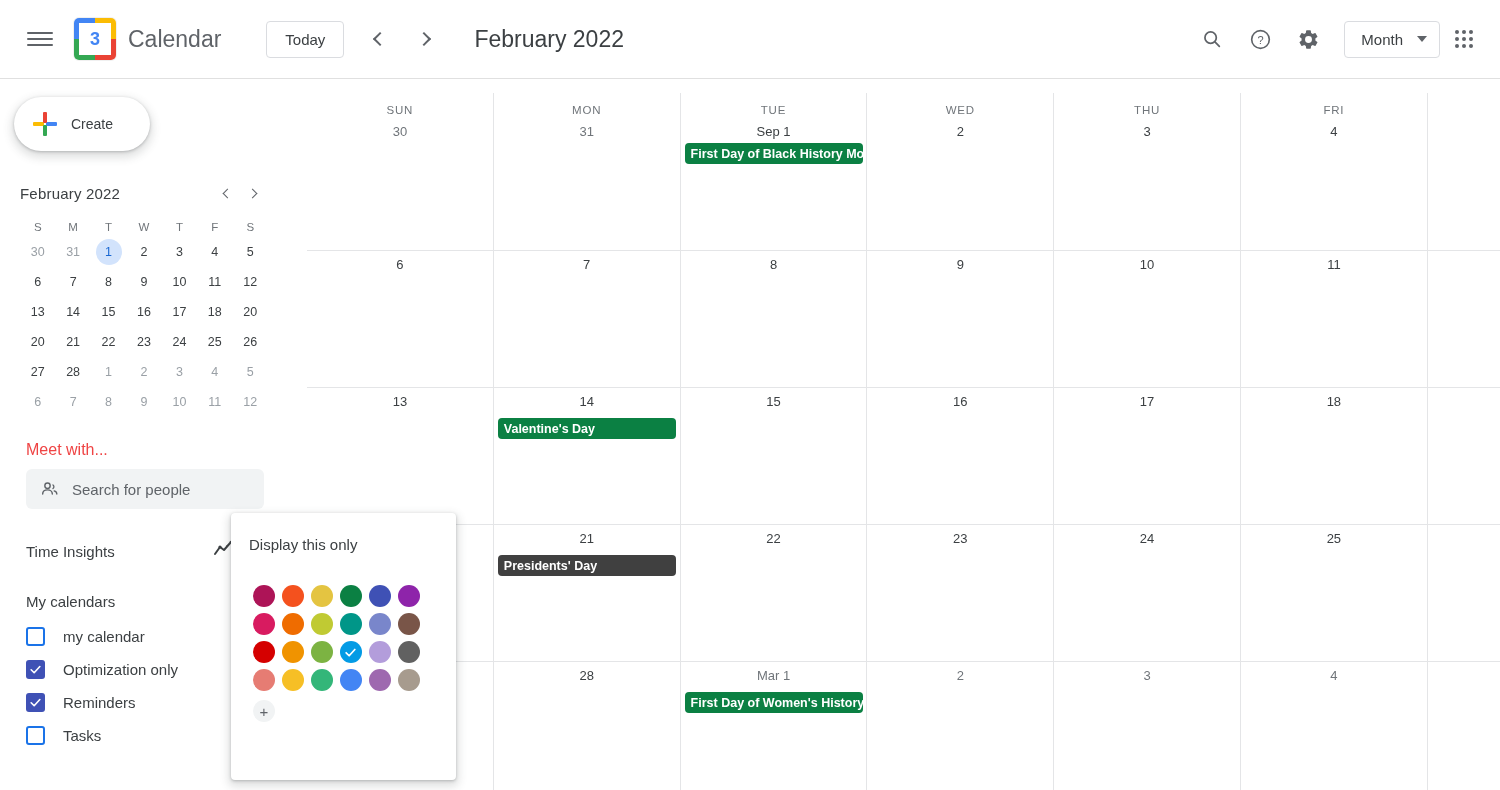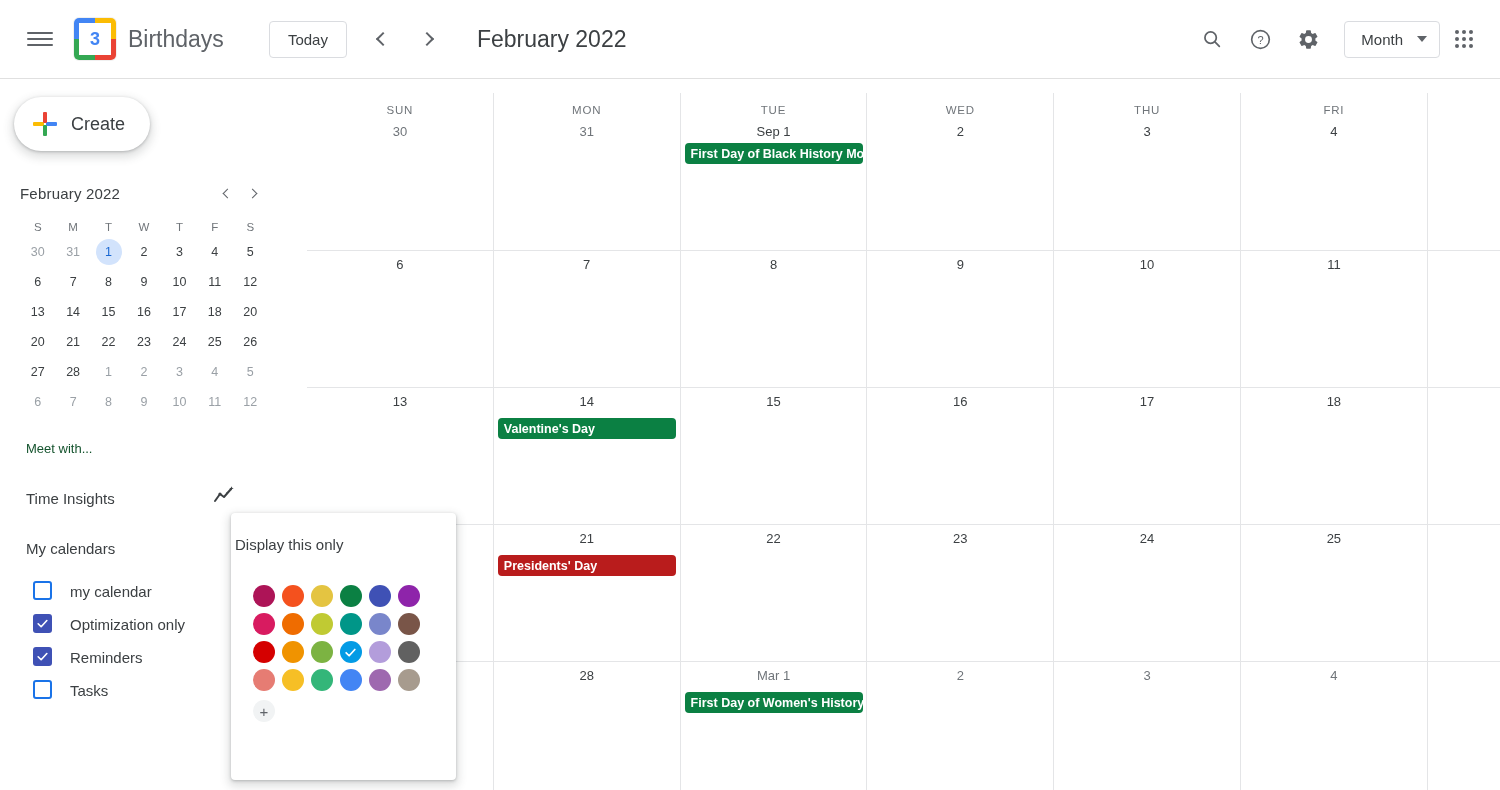--- a/index.html
+++ b/index.html
@@ -100,21 +100,21 @@
     border-radius: 27px; background: #fff; border: none;
     box-shadow: 0 1px 3px rgba(60,64,67,.30), 0 4px 8px 3px rgba(60,64,67,.15);
     padding-left: 19px; cursor: pointer; font-family: inherit;
   }
   .gplus { position: relative; width: 24px; height: 24px; flex: 0 0 24px; }
   .gplus .bar { position: absolute; border-radius: 1px; }
   .gplus .hl { left: 0; top: 10px; width: 11px; height: 4px; background: #fbbc04; }
   .gplus .hr { right: 0; top: 10px; width: 11px; height: 4px; background: #4285f4; }
   .gplus .vt { left: 10px; top: 0; width: 4px; height: 11px; background: #ea4335; }
   .gplus .vb { left: 10px; bottom: 0; width: 4px; height: 11px; background: #34a853; }
-  .create-label { font-size: 18px; color: #3c4043; }
+  .create-label { font-size: 14px; color: #3c4043; }
 
   .mini-cal { margin: 28px 20px 0 20px; width: 248px; }
   .mini-head { display: flex; align-items: center; margin-bottom: 8px; }
   .mini-month { font-size: 15px; font-weight: 500; color: #3c4043; letter-spacing: .2px; }
   .mini-navs { margin-left: auto; display: flex; }
   .mini-navbtn {
     width: 28px; height: 28px; border-radius: 50%; border: none; background: transparent;
     display: flex; align-items: center; justify-content: center; cursor: pointer;
   }
   .mini-chev { width: 7px; height: 7px; border-left: 1.8px solid #5f6368; border-bottom: 1.8px solid #5f6368; }
@@ -127,40 +127,40 @@
   table.mini-grid td { text-align: center; padding: 2px 0; }
   .dnum {
     display: inline-flex; align-items: center; justify-content: center;
     width: 26px; height: 26px; border-radius: 50%;
     font-size: 12.5px; color: #3c4043; cursor: pointer;
   }
   .dnum.muted { color: #9aa0a6; }
   .dnum.sel { background: #d2e3fc; color: #1967d2; font-weight: 500; }
 
   .side-h {
-    margin: 24px 0 10px 26px; font-size: 13px; color: #14532d; font-weight: 400;
+    margin: 24px 0 10px 26px; font-size: 16px; color: #ef4444; font-weight: 400;
   }
   .meet-search {
     margin: 0 20px 0 26px; height: 40px; width: 238px;
     background: #f1f3f4; border-radius: 6px;
     display: flex; align-items: center; gap: 12px; padding: 0 14px; cursor: text;
   }
   .meet-ph { font-size: 15px; color: #5f6368; }
 
   .insights-row {
     margin: 28px 0 16px 26px; width: 210px;
     display: flex; align-items: center; justify-content: space-between;
   }
   .insights-label { font-size: 15px; color: #3c4043; }
   .insights-icon { margin-left: auto; }
 
   .mycal-h { margin: 28px 0 10px 26px; font-size: 15px; color: #3c4043; }
   .cal-item {
-    display: flex; align-items: flex-end; gap: 18px;
-    height: 33px; padding-left: 33px; cursor: pointer;
+    display: flex; align-items: center; gap: 18px;
+    height: 33px; padding-left: 26px; cursor: pointer;
   }
   .cbox {
     width: 19px; height: 19px; border-radius: 3px;
     display: flex; align-items: center; justify-content: center; flex: 0 0 19px;
   }
   .cbox.off { border: 2px solid #1a73e8; background: #fff; }
   .cbox.on { border: none; }
   .cbox.on svg { display: block; }
   .cal-name { font-size: 15px; color: #3c4043; white-space: nowrap; }
 
@@ -203,21 +203,21 @@
   
   .ctx-menu {
     position: absolute; left: 231px; top: 513px;
     width: 225px; height: 267px;
     background: #fff; border-radius: 4px;
     box-shadow: 0 1px 3px rgba(60,64,67,.3), 0 4px 8px 3px rgba(60,64,67,.15);
     z-index: 50; overflow: hidden;
     padding-top: 8px;
   }
   .ctx-item {
-    height: 47px; display: flex; align-items: center; padding-left: 4px;
+    height: 47px; display: flex; align-items: center; padding-left: 18px;
     font-size: 15px; color: #3c4043; cursor: pointer;
   }
   .ctx-item.hovered { background: #f1f3f4; }
   .swatch-grid {
     display: grid; grid-template-columns: repeat(6, 29px);
     gap: 0 0; padding: 14px 0 0 18px;
   }
   .swatch-cell { width: 29px; height: 28px; display: flex; align-items: center; justify-content: center; }
   .swatch {
     width: 22px; height: 22px; border-radius: 50%; cursor: pointer;
@@ -248,21 +248,21 @@
     </div>
 
     <div class="brand">
       <div class="cal-logo">
         <i class="q q1"></i>
           <i class="q q2"></i>
           <i class="q q3"></i>
           <i class="q q4"></i>
         <div class="inner">3</div>
       </div>
-      <div class="brand-title">Birthdays</div>
+      <div class="brand-title">Calendar</div>
     </div>
 
     <button class="today-btn">Today</button>
 
     <div class="nav-arrows">
       <div class="icon-btn">
         <span class="chev left"></span>
       </div>
       <div class="icon-btn">
         <span class="chev right"></span>
@@ -404,20 +404,29 @@
               <td><span class="dnum muted">9</span></td>
               <td><span class="dnum muted">10</span></td>
               <td><span class="dnum muted">11</span></td>
               <td><span class="dnum muted">12</span></td>
             </tr>
           </tbody>
       </table>
     </div>
 
     <div class="side-h">Meet with...</div>
+    <div class="meet-search">
+      <svg width="20" height="20" viewBox="0 0 24 24">
+        <circle cx="9" cy="8" r="3.2" fill="none" stroke="#5f6368" stroke-width="1.7"></circle>
+        <path d="M3.2 18c0-3.1 2.6-5 5.8-5s5.8 1.9 5.8 5" fill="none" stroke="#5f6368" stroke-width="1.7" stroke-linecap="round"></path>
+        <path d="M15.6 7.2a2.6 2.6 0 0 1 0 4.2" fill="none" stroke="#5f6368" stroke-width="1.6" stroke-linecap="round"></path>
+        <path d="M17 14.2c1.9.5 3.2 1.8 3.2 3.8" fill="none" stroke="#5f6368" stroke-width="1.6" stroke-linecap="round"></path>
+      </svg>
+      <span class="meet-ph">Search for people</span>
+    </div>
 
     <div class="insights-row">
       <span class="insights-label">Time Insights</span>
       <span class="insights-icon">
         <svg width="24" height="24" viewBox="0 0 24 24">
           <polyline points="3,17 8,10 12,13 19,5" fill="none" stroke="#3c4043" stroke-width="2" stroke-linecap="round" stroke-linejoin="round"></polyline>
           <circle cx="8" cy="10" r="1.6" fill="#3c4043"></circle>
           <path d="M19.5 2.2l.6 1.6 1.6.6-1.6.6-.6 1.6-.6-1.6-1.6-.6 1.6-.6z" fill="#3c4043"></path>
           <path d="M15.2 7.4l.4 1 1 .4-1 .4-.4 1-.4-1-1-.4 1-.4z" fill="#3c4043"></path>
         </svg>
@@ -533,21 +542,21 @@
           <div class="daycell">
             <div class="dayno">19</div>
           </div>
         </div>
         <div class="weekrow r3">
           <div class="daycell">
             <div class="dayno">20</div>
           </div>
           <div class="daycell">
             <div class="dayno">21</div>
-            <div class="chip" style="background: #b91c1c; top: 30px; width: 178px;">Presidents' Day</div>
+            <div class="chip" style="background: #404040; top: 30px; width: 178px;">Presidents' Day</div>
           </div>
           <div class="daycell">
             <div class="dayno">22</div>
           </div>
           <div class="daycell">
             <div class="dayno">23</div>
           </div>
           <div class="daycell">
             <div class="dayno">24</div>
           </div>

